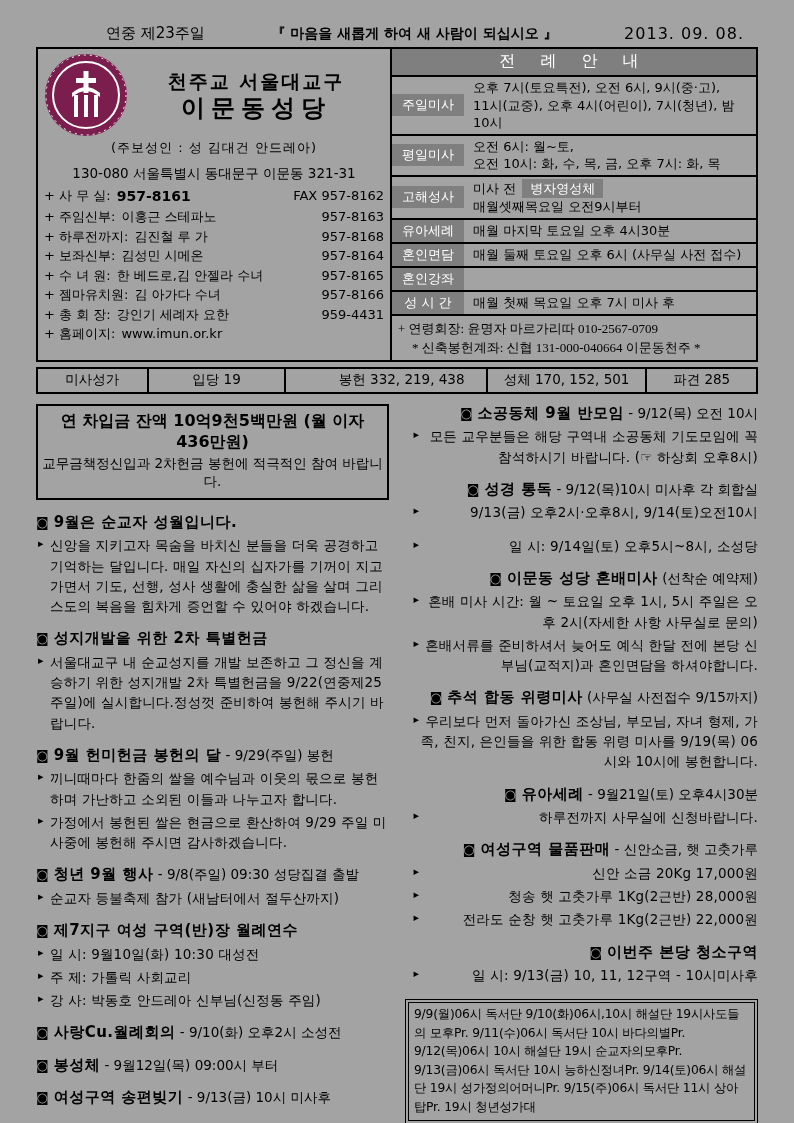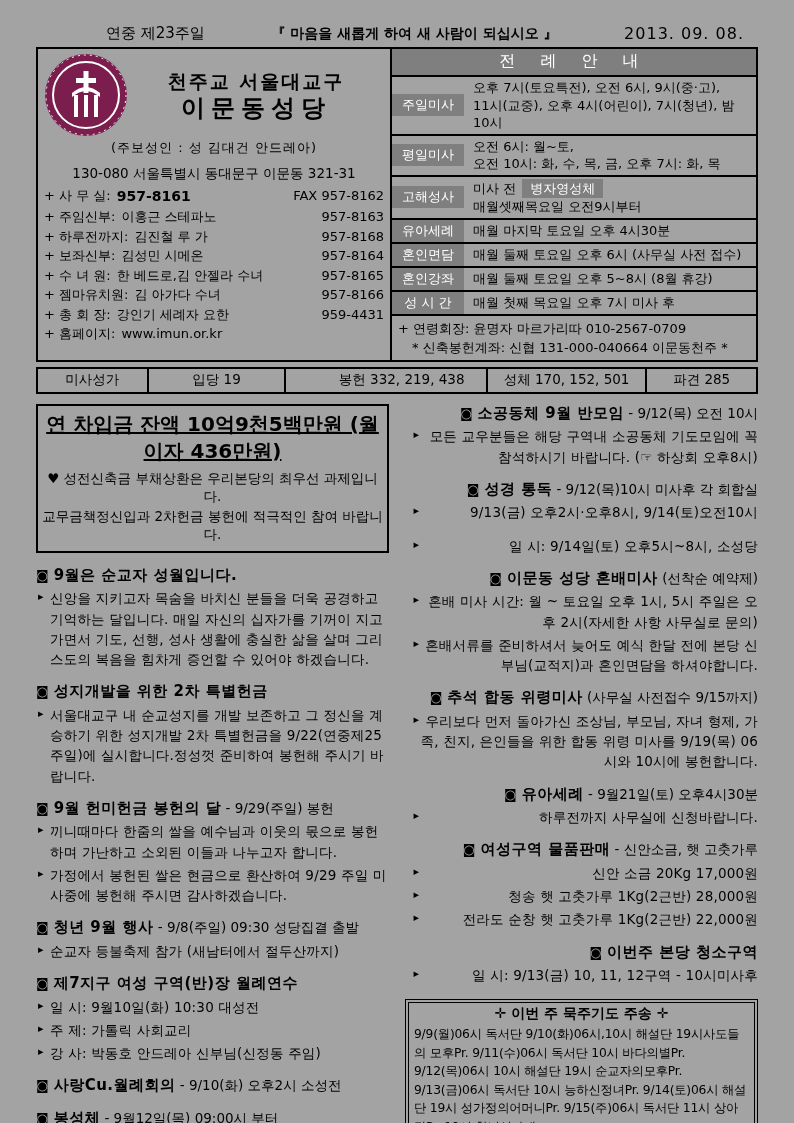--- a/index.html
+++ b/index.html
@@ -27,31 +27,31 @@
   .c-value.bold{font-weight:bold; font-size:14px;}
   .c-extra{white-space:pre; text-align:right;}
   
   .liturgy{flex:1; border-left:2px solid #000; display:flex; flex-direction:column;}
   .liturgy-title{background:var(--gray); color:#fff; text-align:center; font-size:16px; letter-spacing:10px; padding:2px 0 3px 0;}
   .lit-row{display:flex; border-top:2px solid #000; align-items:center;}
   .lit-label{width:72px; flex:0 0 72px; background:var(--gray); color:#fff; font-size:13px; display:flex; align-items:center; justify-content:center; text-align:center; padding:2px 1px;}
   .lit-content{flex:1; font-size:13px; padding:2px 9px; white-space:pre-line; display:flex; align-items:center; flex-wrap:wrap; line-height:1.35;}
   .lit-content .txt{white-space:pre-line;}
   .chip{background:var(--gray); color:#fff; padding:1px 8px; margin:0 6px; font-size:13px;}
-  .lit-notes{border-top:2px solid #000; font-size:13px; padding:3px 4px 2px 6px; line-height:1.5; flex:1;}
+  .lit-notes{border-top:2px solid #000; font-size:13px; padding:3px 4px 2px 6px; line-height:1.5; flex:1;font-family:Liberation Serif, serif;}
   .lit-note2{padding-left:14px;}
   
   .hymn-bar{display:flex; border:2px solid #000; margin-top:5px; text-align:center; font-size:13.5px;}
   .hymn-cell{padding:2px 0 3px 0; border-left:2px solid #000;}
   .hymn-cell:first-child{border-left:none;}
   
   .columns{display:flex; gap:16px; margin-top:10px;}
   .col{width:50%;}
   .debt-box{border:2px solid #000; padding:5px 4px 7px 4px; text-align:center;}
-  .debt-title{font-weight:bold; font-size:20px; text-decoration:underline; letter-spacing:0px;text-align:center;}
+  .debt-title{font-weight:bold; font-size:16px; letter-spacing:0px;text-align:center;}
   .debt-line{font-size:13.5px; margin-top:5px;}
   .debt-line2{font-size:13.5px; margin-top:2px;}
   
   .section{margin-top:13px;}
   .sec-title{font-size:15px; line-height:1.3;}
   .sec-marker{font-size:13px; margin-right:5px;}
   .sec-title-text{font-weight:bold; letter-spacing:0.5px;}
   .sec-suffix{font-size:13.5px; font-weight:normal;}
   .sec-bullet{display:flex; font-size:13.5px; line-height:1.5; margin-top:3px; padding-left:2px;}
   .bullet-glyph{flex:0 0 12px; font-size:11px; padding-top:1px;}
@@ -191,25 +191,20 @@
           <div class="lit-label">혼인면담</div>
           <div class="lit-content">
             <span class="txt">매월 둘째 토요일 오후 6시 (사무실 사전 접수)</span>
             
             
           </div>
         </div>
 
         <div class="lit-row">
           <div class="lit-label">혼인강좌</div>
-          <div class="lit-content">
-            <span class="txt">매월 둘째 토요일 오후 5~8시 (8월 휴강)</span>
-            
-            
-          </div>
         </div>
 
         <div class="lit-row">
           <div class="lit-label">성 시 간</div>
           <div class="lit-content">
             <span class="txt">매월 첫째 목요일 오후 7시 미사 후</span>
             
             
           </div>
         </div>
@@ -232,21 +227,20 @@
       <div class="hymn-cell" style="flex: 1.45 1 0px;">성체 170, 152, 501</div>
 
       <div class="hymn-cell" style="flex: 1 1 0px;">파견 285</div>
 
   </div>
 
   <div class="columns">
     <div class="col">
       <div class="debt-box">
         <div class="debt-title">연 차입금 잔액 10억9천5백만원 (월 이자 436만원)</div>
-        <div class="debt-line">♥ 성전신축금 부채상환은 우리본당의 최우선 과제입니다.</div>
         <div class="debt-line2">교무금책정신입과 2차헌금 봉헌에 적극적인 참여 바랍니다.</div>
       </div>
       <div id="left-sections">
           <div class="section">
             <div class="sec-title"><span class="sec-marker">◙</span><span class="sec-title-text">9월은 순교자 성월입니다.</span></div>
             <div class="sec-bullet">
               <span class="bullet-glyph">▸</span>
               <span class="bullet-text">신앙을 지키고자 목숨을 바치신 분들을 더욱 공경하고 기억하는 달입니다. 매일 자신의 십자가를 기꺼이 지고 가면서 기도, 선행, 성사 생활에 충실한 삶을 살며 그리스도의 복음을 힘차게 증언할 수 있어야 하겠습니다.</span>
             </div>
           </div>
@@ -365,19 +359,18 @@
           </div>
           <div class="section">
             <div class="sec-title"><span class="sec-marker">◙</span><span class="sec-title-text">이번주 본당 청소구역</span></div>
             <div class="sec-bullet">
               <span class="bullet-glyph">▸</span>
               <span class="bullet-text">일  시: 9/13(금) 10, 11, 12구역 - 10시미사후</span>
             </div>
           </div>
         </div>
       <div class="rosary-box">
-        <div class="rosary-title">✛ 이번 주 묵주기도 주송 ✛</div>
         <div class="rosary-body">9/9(월)06시 독서단 9/10(화)06시,10시 해설단 19시사도들의 모후Pr. 9/11(수)06시 독서단 10시 바다의별Pr. 9/12(목)06시 10시 해설단 19시 순교자의모후Pr. 9/13(금)06시 독서단 10시 능하신정녀Pr. 9/14(토)06시 해설단 19시 성가정의어머니Pr. 9/15(주)06시 독서단 11시 상아탑Pr. 19시 청년성가대</div>
       </div>
     </div>
   </div>
 
 </div>
 
 </body></html>

